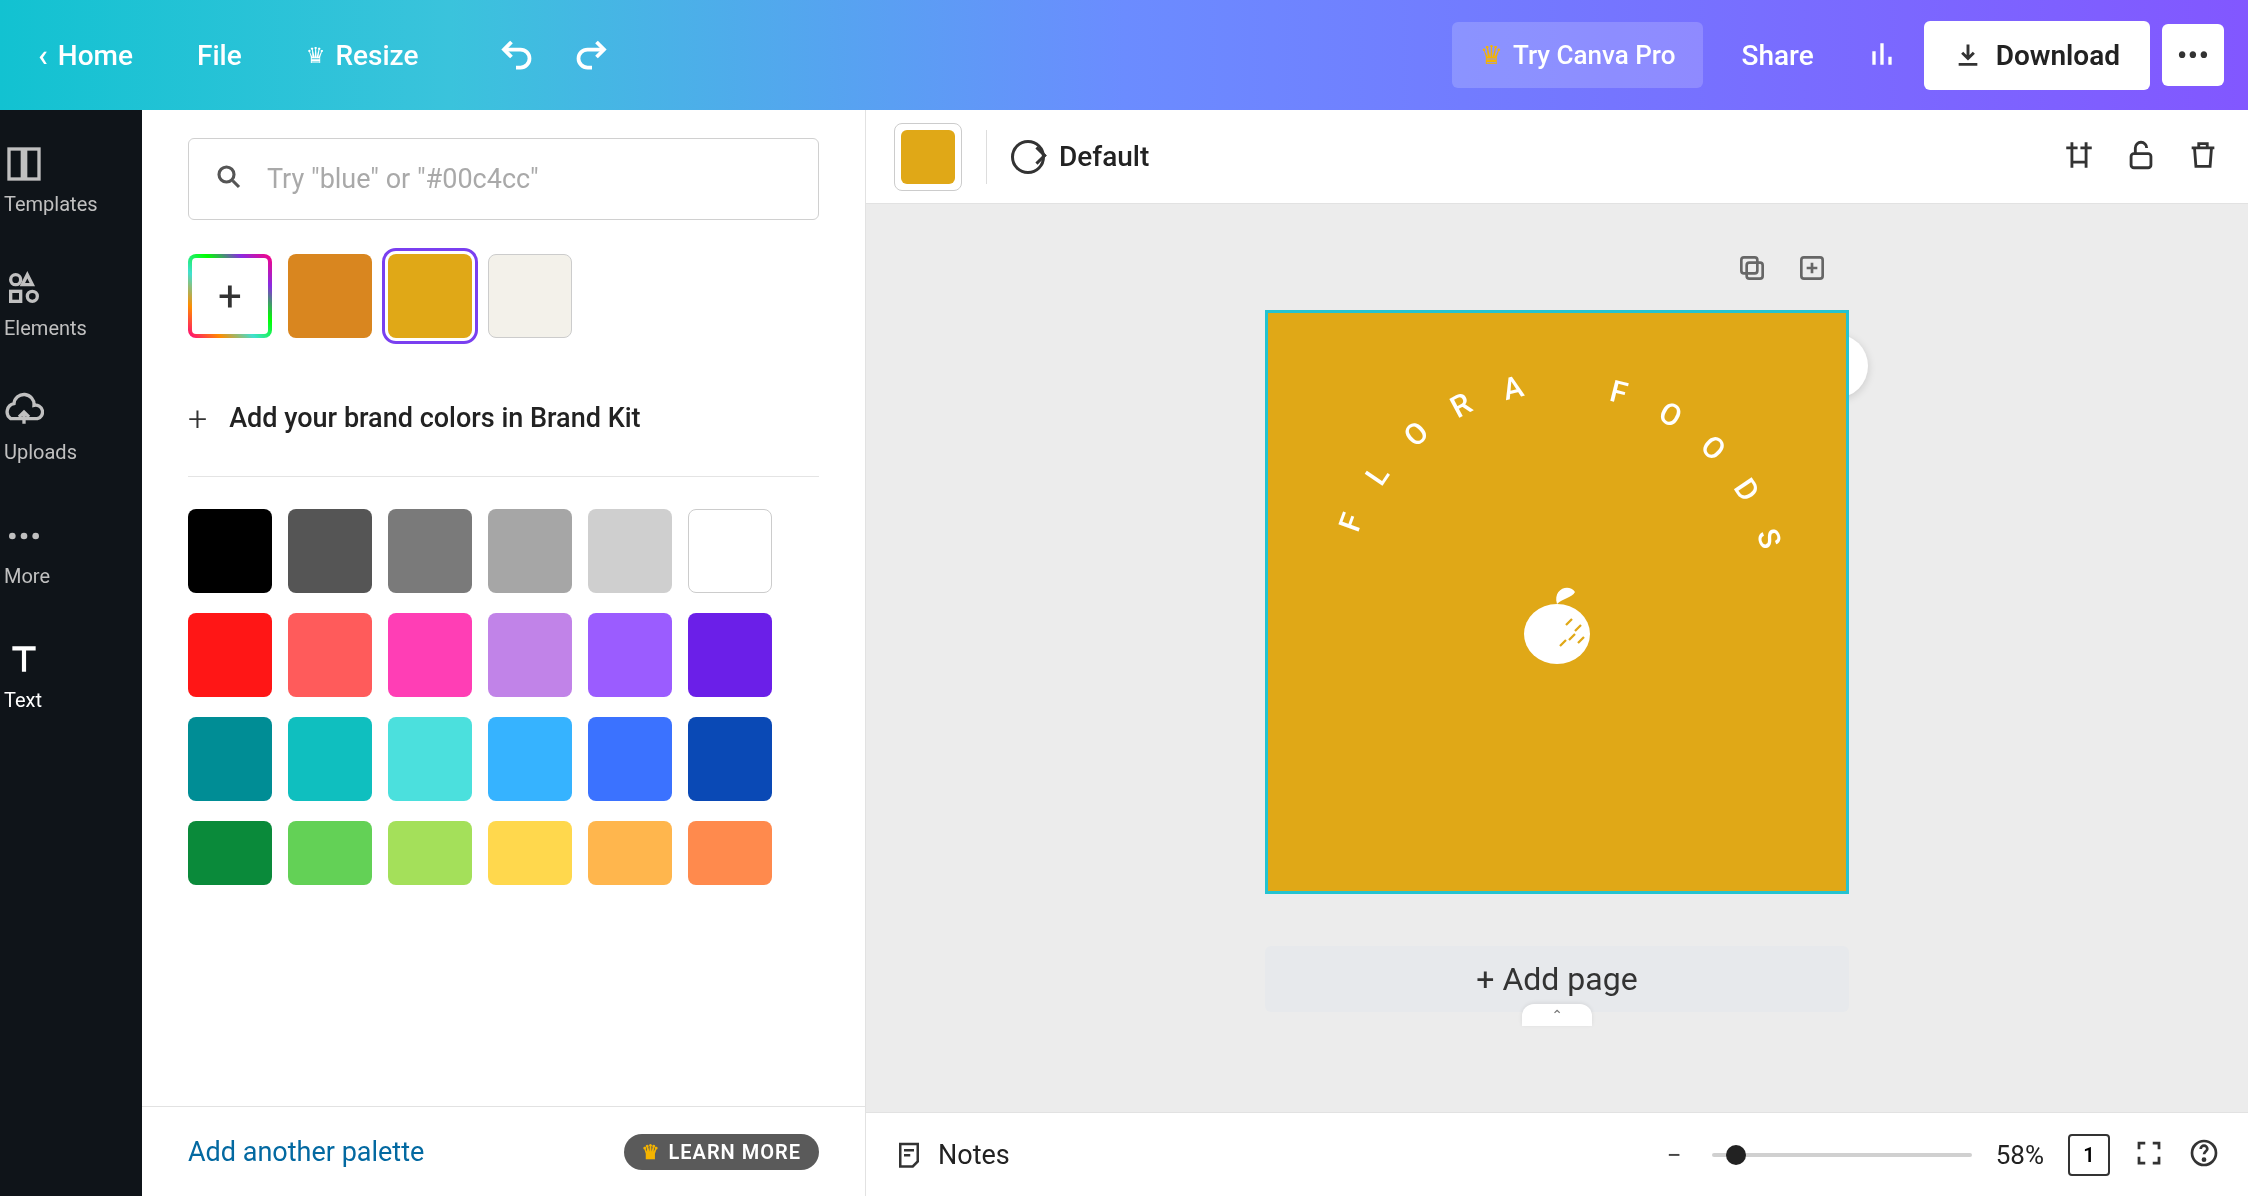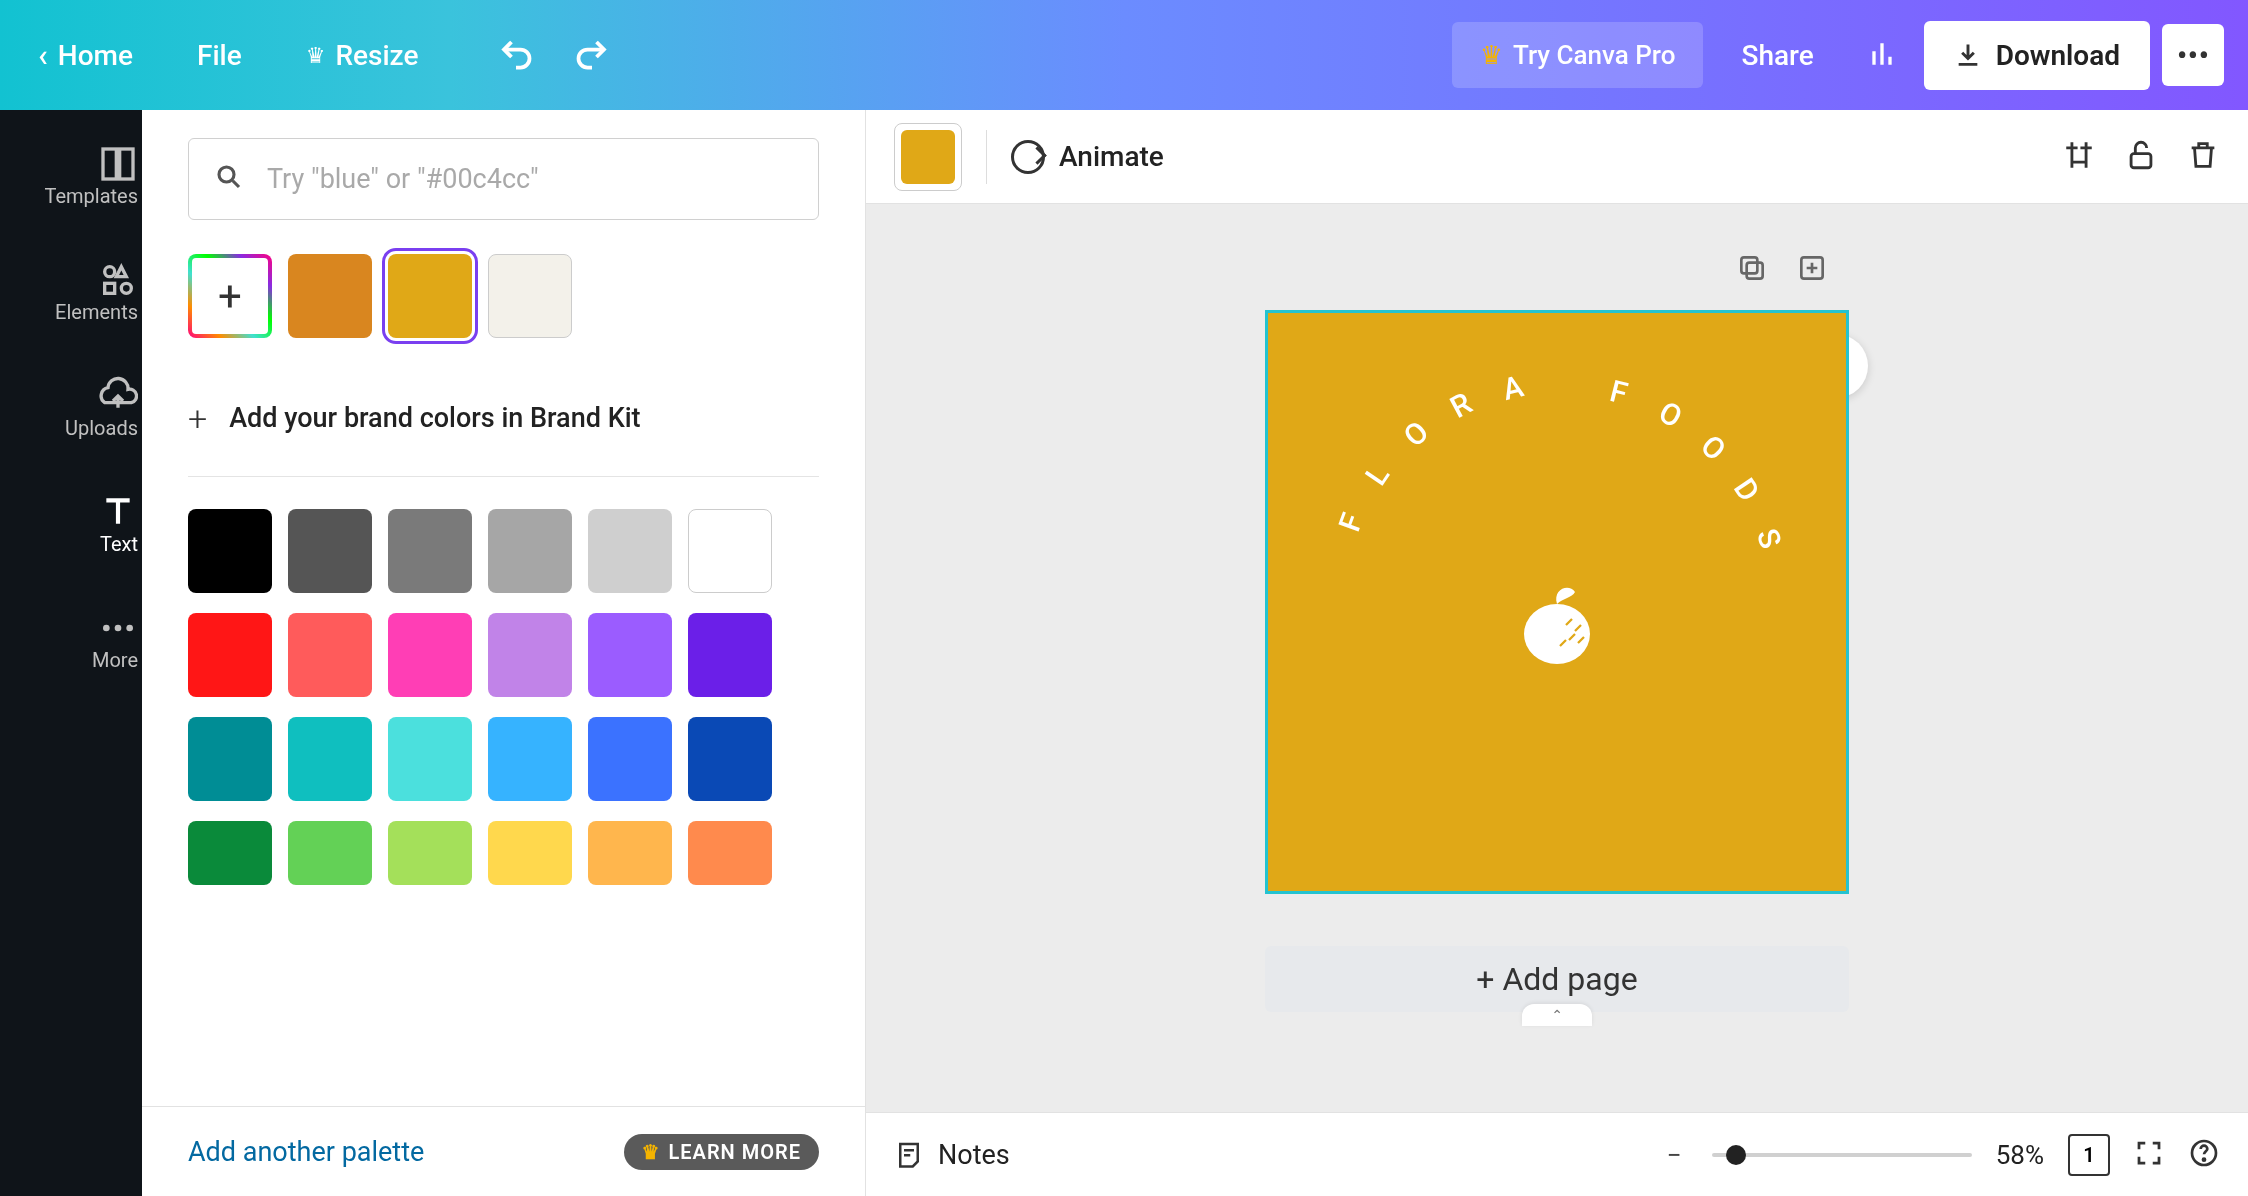--- a/index.html
+++ b/index.html
@@ -21,21 +21,21 @@
 .btn-share { background: rgba(255,255,255,0.0); color: #fff; border: none; font-size: 28px; font-weight: 500; padding: 18px 26px; border-radius: 6px; cursor: pointer; }
 .btn-download { background: #fff; color: #222; border: none; font-size: 28px; font-weight: 600; padding: 18px 30px; border-radius: 6px; cursor: pointer; display: flex; align-items: center; gap: 14px; }
 .btn-icon-white { background: #fff; border: none; width: 62px; height: 62px; border-radius: 6px; cursor: pointer; display: flex; align-items: center; justify-content: center; font-size: 32px; color: #333; }
 .btn-stats { background: transparent; border: none; color: #fff; cursor: pointer; padding: 10px 14px; }
 
 
 .main { display: flex; height: calc(100% - 110px); }
 
 
 .rail { width: 142px; background: #0f1419; display: flex; flex-direction: column; align-items: center; padding-top: 24px; gap: 32px; }
-.rail-item { display: flex; flex-direction: column; align-items: flex-end; gap: 0; color: #c0c0c0; cursor: pointer; padding: 10px 4px; width: 100%; }
+.rail-item { display: flex; flex-direction: column; align-items: flex-start; gap: 8px; color: #c0c0c0; cursor: pointer; padding: 10px 4px; width: 100%; }
 .rail-item.active { color: #fff; }
 .rail-item .rail-label { font-size: 20px; }
 .rail-item svg { width: 40px; height: 40px; }
 
 
 .panel { width: 724px; background: #fff; border-right: 1px solid #e2e2e2; display: flex; flex-direction: column; overflow-y: auto; position: relative; }
 .panel-scroll { flex: 1; overflow-y: auto; padding: 28px 46px 0 46px; }
 .search-wrap { position: relative; margin-bottom: 34px; }
 .search-wrap input { width: 100%; height: 82px; border: 1px solid #d0d0d0; border-radius: 6px; padding: 0 26px 0 78px; font-size: 27px; color: #333; }
 .search-wrap input::placeholder { color: #a9a9a9; }
@@ -174,33 +174,33 @@
         </svg>
       <span class="rail-label">Elements</span>
     </div>
     <div class="rail-item">
       <svg viewBox="0 0 24 24" fill="none" stroke="currentColor" stroke-width="2">
           <path d="M4 16a5 5 0 0 1 2-9 6 6 0 0 1 12 1 4 4 0 0 1 2 8H4z"></path>
           <path d="M12 12v7m-3-4l3-3 3 3"></path>
         </svg>
       <span class="rail-label">Uploads</span>
     </div>
-    <div class="rail-item active">
-      <svg viewBox="0 0 24 24" fill="none" stroke="currentColor" stroke-width="2.5">
-          <path d="M5 5h14M12 5v14"></path>
-        </svg>
-      <span class="rail-label">Text</span>
-    </div>
     <div class="rail-item">
       <svg viewBox="0 0 24 24" fill="currentColor">
           <circle cx="5" cy="12" r="2"></circle>
           <circle cx="12" cy="12" r="2"></circle>
           <circle cx="19" cy="12" r="2"></circle>
         </svg>
       <span class="rail-label">More</span>
+    </div>
+    <div class="rail-item active">
+      <svg viewBox="0 0 24 24" fill="none" stroke="currentColor" stroke-width="2.5">
+          <path d="M5 5h14M12 5v14"></path>
+        </svg>
+      <span class="rail-label">Text</span>
     </div>
   </div>
 
   <div class="panel">
     <div class="panel-scroll">
       <div class="search-wrap">
         <span class="search-icon">
           <svg width="30" height="30" viewBox="0 0 24 24" fill="none" stroke="#555" stroke-width="2.5">
               <circle cx="10" cy="10" r="6"></circle>
               <path d="M20 20l-5-5"></path>
@@ -269,21 +269,21 @@
   </div>
 
   <div class="canvas-area">
     <div class="canvas-toolbar">
       <div class="color-chip-wrap">
         <div class="color-chip"></div>
       </div>
       <div class="tool-divider"></div>
       <button class="animate-btn">
         <span class="animate-icon"></span>
-        <span>Animate</span>
+        <span>Default</span>
       </button>
       <div class="canvas-toolbar-right">
         <button class="tb-icon-btn">
           <svg width="34" height="34" viewBox="0 0 24 24" fill="none" stroke="#333" stroke-width="2">
               <path d="M7 3v18M3 7h8M17 3v18M13 7h8M7 17h10"></path>
             </svg>
         </button>
         <button class="tb-icon-btn">
           <svg width="34" height="34" viewBox="0 0 24 24" fill="none" stroke="#333" stroke-width="2">
               <rect x="5" y="11" width="14" height="10" rx="2"></rect>

